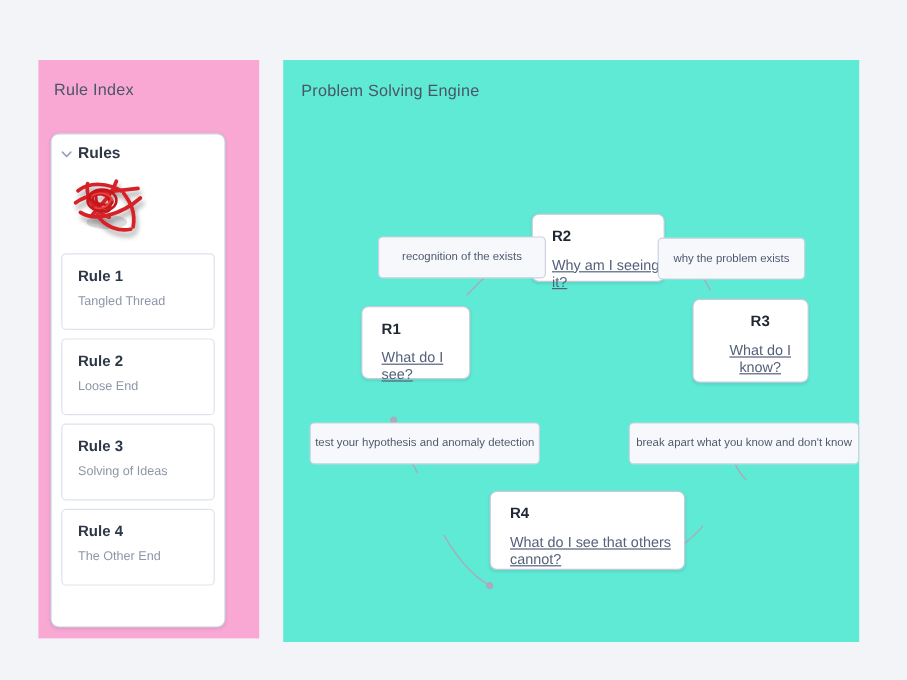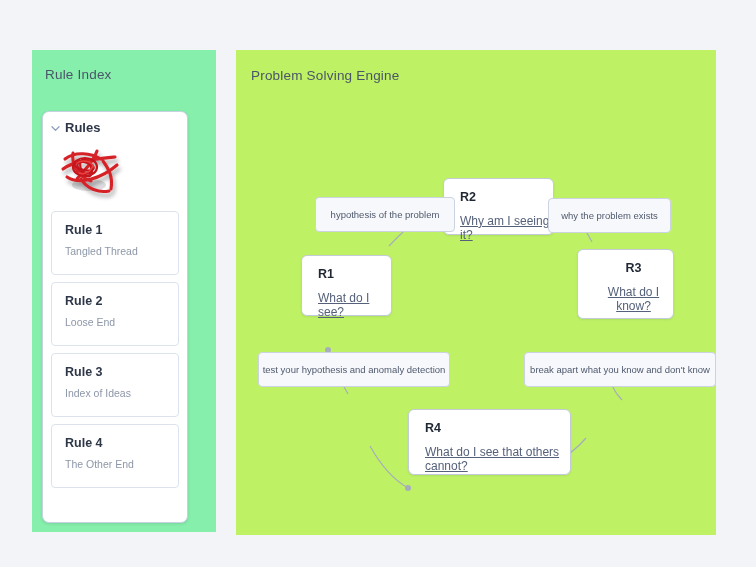--- a/index.html
+++ b/index.html
@@ -19,21 +19,21 @@
     height: 567px;
   }
 
   
   .sidebar {
     position: absolute;
     left: 32px;
     top: 50px;
     width: 184px;
     height: 482px;
-    background: #86efac;
+    background: #f9a8d4;
   }
   .sidebar-title {
     position: absolute;
     left: 13px;
     top: 17px;
     font-size: 13.5px;
     color: #4a5568;
     letter-spacing: 0.2px;
   }
   .rules-card {
@@ -110,21 +110,21 @@
     line-height: 1.2;
   }
 
   
   .main {
     position: absolute;
     left: 236px;
     top: 50px;
     width: 480px;
     height: 485px;
-    background: #bef264;
+    background: #5eead4;
   }
   .main-title {
     position: absolute;
     left: 15px;
     top: 18px;
     font-size: 13.5px;
     color: #4a5568;
     letter-spacing: 0.2px;
   }
 
@@ -242,21 +242,21 @@
         <div class="rule-item">
           <div class="rule-item-title">Rule 1</div>
           <div class="rule-item-sub">Tangled Thread</div>
         </div>
         <div class="rule-item">
           <div class="rule-item-title">Rule 2</div>
           <div class="rule-item-sub">Loose End</div>
         </div>
         <div class="rule-item">
           <div class="rule-item-title">Rule 3</div>
-          <div class="rule-item-sub">Index of Ideas</div>
+          <div class="rule-item-sub">Solving of Ideas</div>
         </div>
         <div class="rule-item">
           <div class="rule-item-title">Rule 4</div>
           <div class="rule-item-sub">The Other End</div>
         </div>
       </div>
 
     </div>
   </div>
 
@@ -305,21 +305,21 @@
       <div class="node" style="left:341px; top:199px; width:97px; height:70px;text-align:center;">
         <div class="node-id">R3</div>
         <div class="node-text">What do I know?</div>
       </div>
 
       <div class="node" style="left:172px; top:359px; width:163px; height:66px;">
         <div class="node-id">R4</div>
         <div class="node-text">What do I see that others cannot?</div>
       </div>
 
-      <div class="edge-label" style="left:79px; top:147px; width:140px; height:35px;">hypothesis of the problem</div>
+      <div class="edge-label" style="left:79px; top:147px; width:140px; height:35px;">recognition of the exists</div>
 
       <div class="edge-label" style="left:312px; top:148px; width:123px; height:35px;text-align:right;">why the problem exists</div>
 
       <div class="edge-label" style="left:22px; top:302px; width:192px; height:35px;">test your hypothesis and anomaly detection</div>
 
       <div class="edge-label" style="left:288px; top:302px; width:192px; height:35px;">break apart what you know and don't know</div>
 
     </div>
   </div>
 

